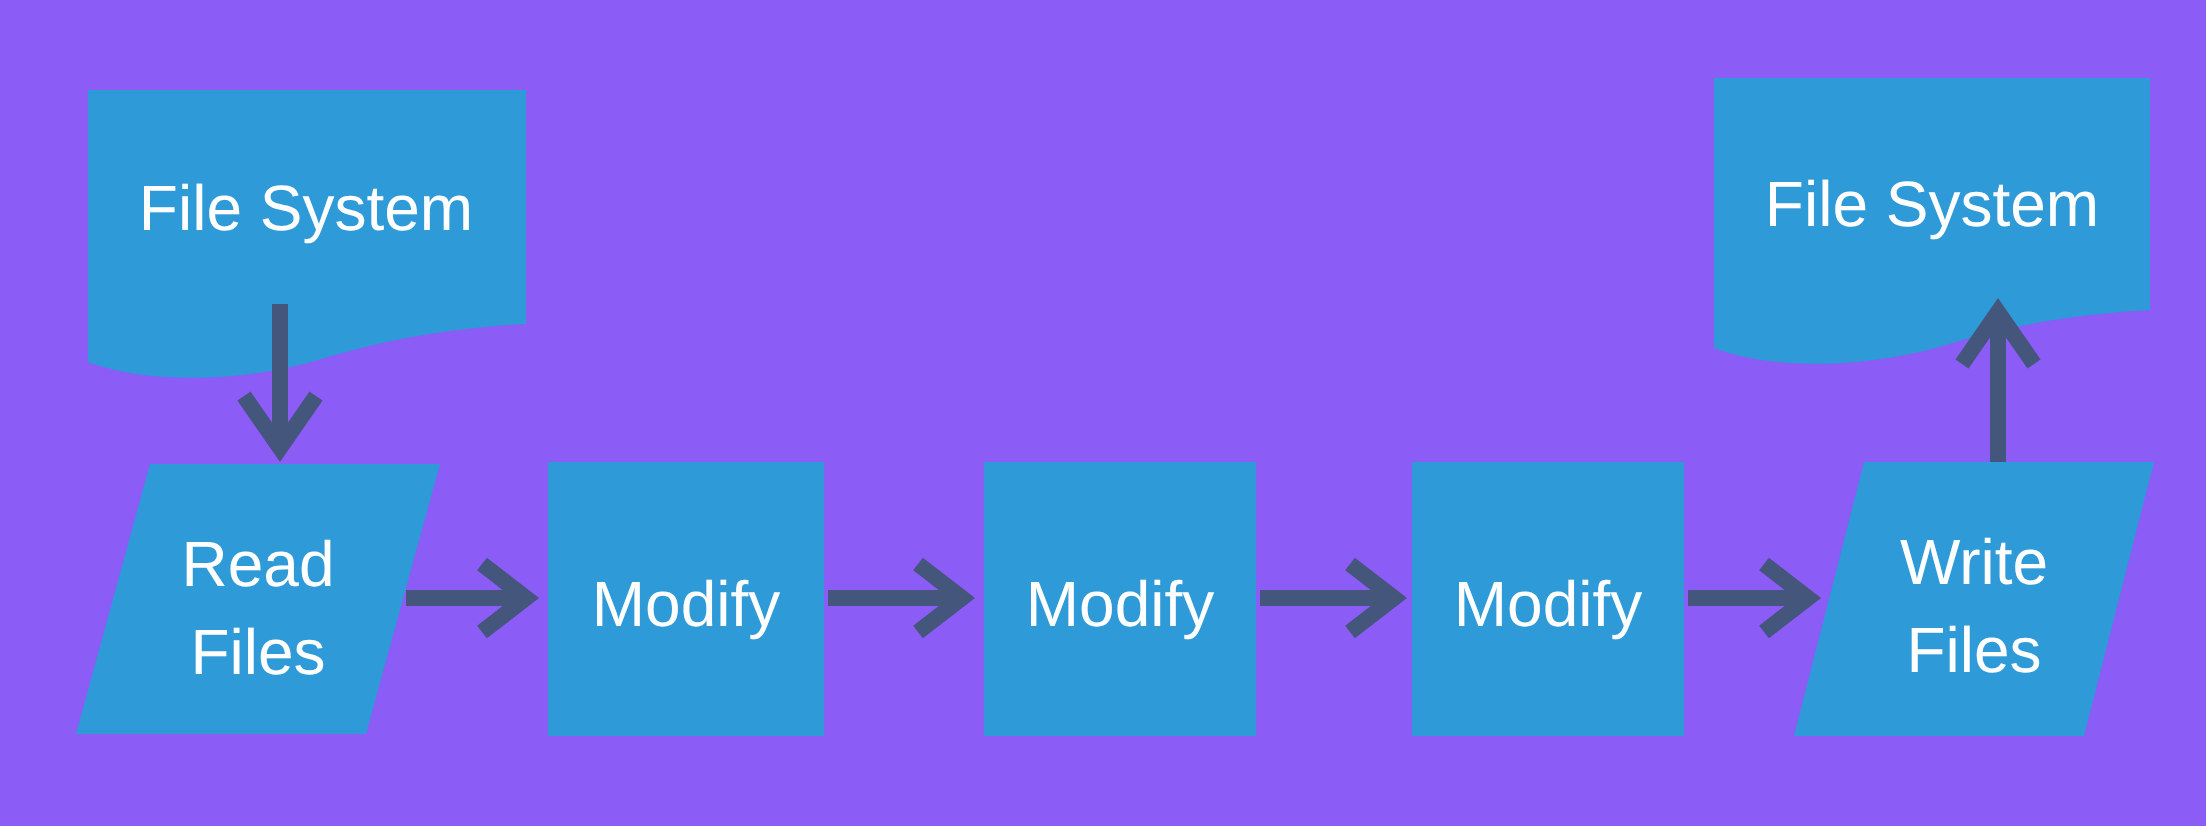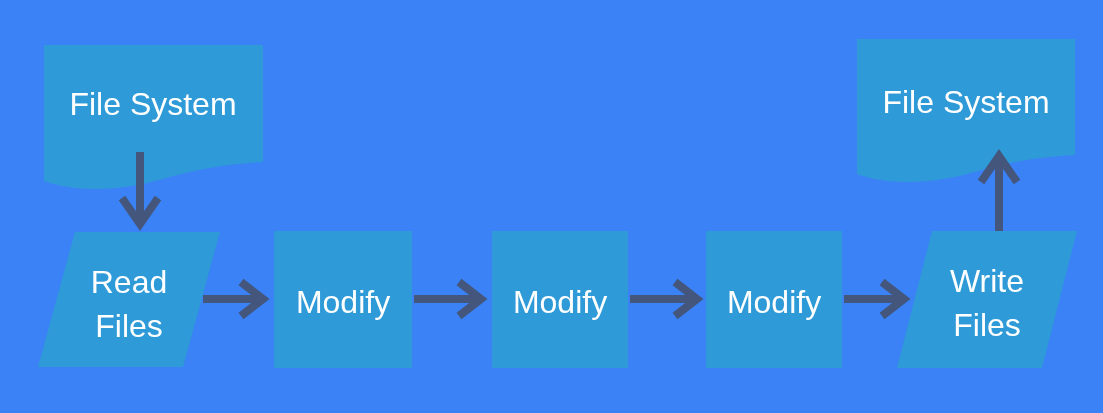--- a/index.html
+++ b/index.html
@@ -4,21 +4,21 @@
 <style>
   html, body {
     margin: 0;
     padding: 0;
     background: #ffffff;
   }
   .stage {
     position: relative;
     width: 1103px;
     height: 413px;
-    background: #3b82f6;
+    background: #8b5cf6;
     overflow: hidden;
     font-family: "Liberation Sans", sans-serif;
   }
   .stage svg {
     position: absolute;
     inset: 0;
     display: block;
   }
   .node-label {
     font-family: "Liberation Sans", sans-serif;

